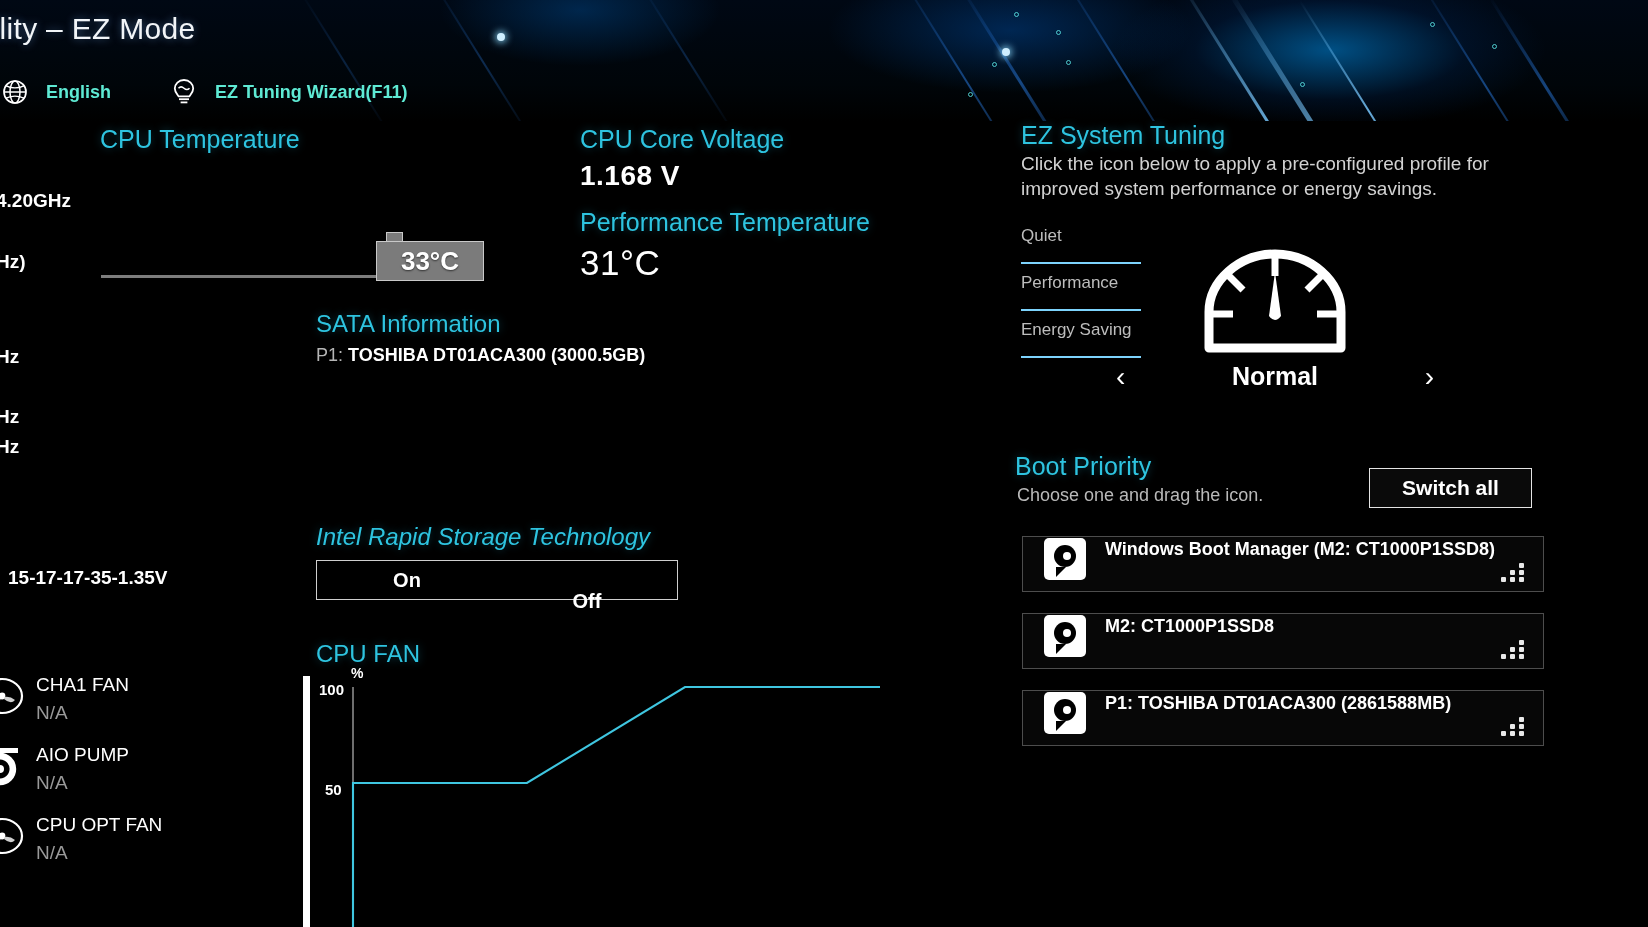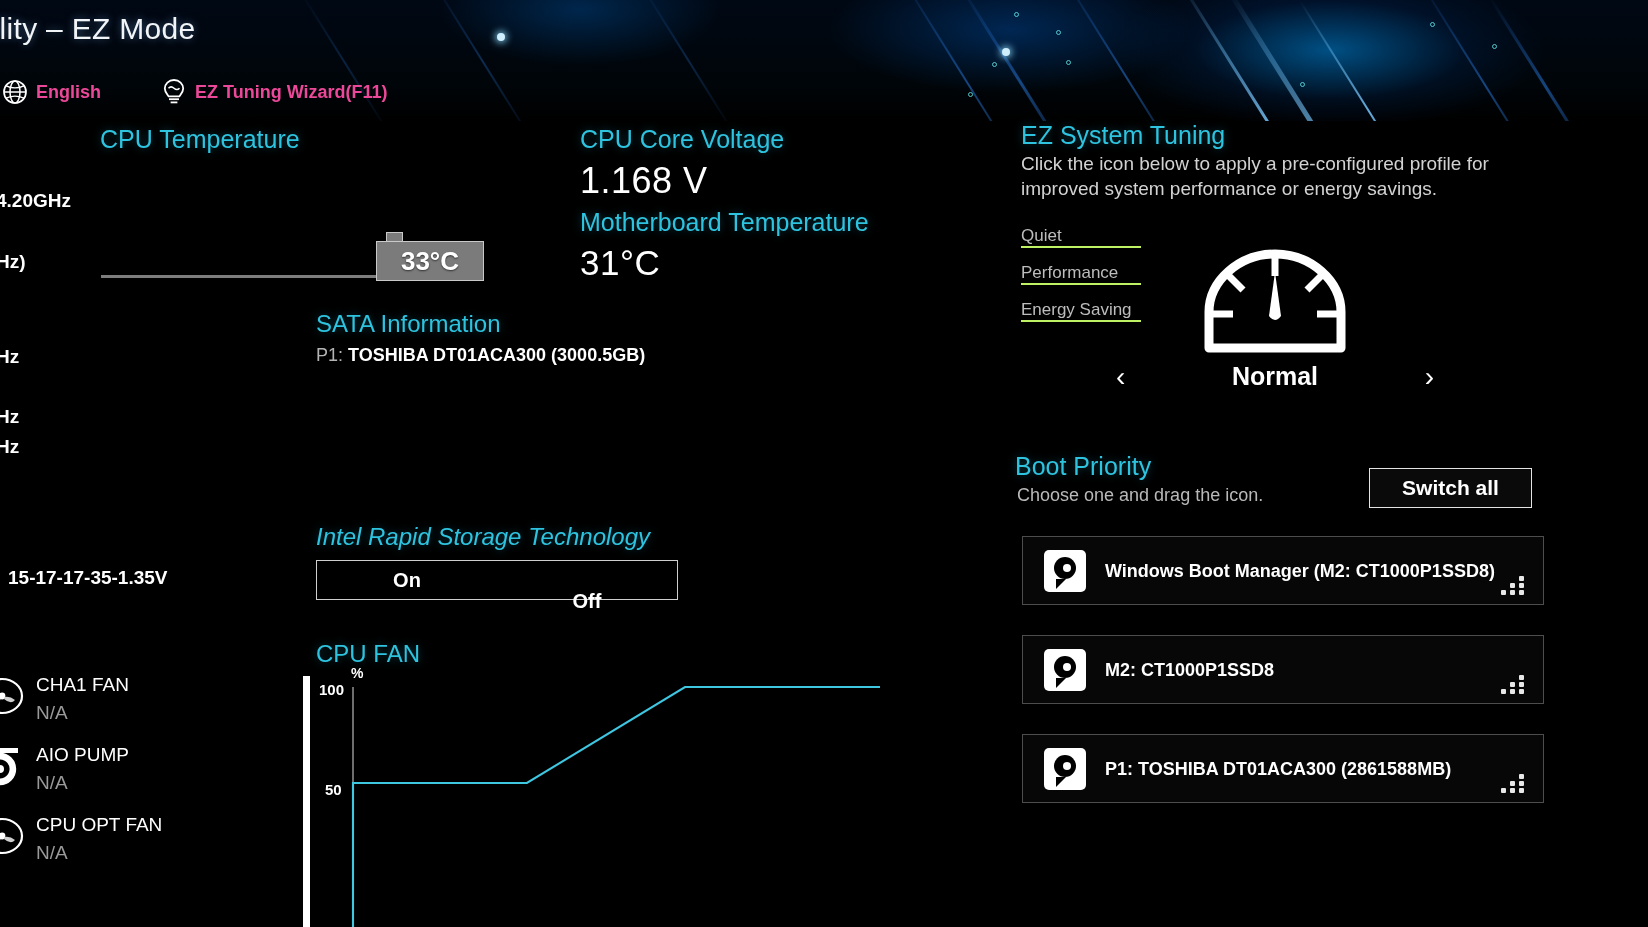--- a/index.html
+++ b/index.html
@@ -28,21 +28,21 @@
   .banner .bigdot { position: absolute; width: 8px; height: 8px; border-radius: 50%; background: #cfefff; box-shadow: 0 0 7px 2px rgba(140,220,255,.8); }
 
   .title {
     position: absolute; left: -16px; top: 12px;
     font-size: 30px; color: #f2f5f8; font-weight: 400; letter-spacing: .3px;
     text-shadow: 0 0 9px rgba(120,180,255,.45);
     white-space: nowrap;
   }
 
   .hdr-tools { position: absolute; left: 2px; top: 78px; display: flex; align-items: center; gap: 60px; }
-  .hdr-item { display: flex; align-items: center; gap: 8px; color: #ec4899; font-size: 18px; font-weight: bold; white-space: nowrap; }
+  .hdr-item { display: flex; align-items: center; gap: 18px; color: #5eead4; font-size: 18px; font-weight: bold; white-space: nowrap; }
   .hdr-item svg { display: block; }
 
   
   .cyan { color: #2ec4e0; text-shadow: 0 0 8px rgba(40,190,225,.35); }
 
   
   .lbl-cputemp { position: absolute; left: 100px; top: 125px; font-size: 25px; }
   .temp-track { position: absolute; left: 101px; top: 275px; width: 383px; height: 3px; background: #7d7d7d; }
   .temp-badge {
     position: absolute; left: 376px; top: 241px; width: 108px; height: 40px;
@@ -51,21 +51,21 @@
     display: flex; align-items: center; justify-content: center;
     text-shadow: 0 1px 2px rgba(0,0,0,.6);
   }
   .temp-nub { position: absolute; left: 386px; top: 232px; width: 17px; height: 10px; background: #7b7b7b; border: 1px solid #c9c9c9; border-bottom: none; }
 
   
   .clip-left { position: absolute; color: #ffffff; font-size: 19px; font-weight: bold; white-space: nowrap; }
 
   
   .lbl-corevolt { position: absolute; left: 580px; top: 125px; font-size: 25px; }
-  .val-corevolt { position: absolute; left: 580px; top: 160px; font-size: 36px; color: #fff; font-weight: 400; letter-spacing: .5px; }
+  .val-corevolt { position: absolute; left: 580px; top: 160px; font-size: 28px; color: #fff; font-weight: 700; letter-spacing: .5px; }
   .lbl-mbtemp { position: absolute; left: 580px; top: 208px; font-size: 25px; }
   .val-mbtemp  { position: absolute; left: 580px; top: 243px; font-size: 35px; color: #fff; font-weight: 300; letter-spacing: .5px; }
 
   
   .lbl-sata { position: absolute; left: 316px; top: 310px; font-size: 24px; }
   .row-sata { position: absolute; left: 316px; top: 345px; font-size: 18px; white-space: nowrap; }
   .row-sata .pfx { color: #b5b5b5; font-weight: normal; }
   .row-sata .nm  { color: #ffffff; font-weight: bold; }
 
   
@@ -85,40 +85,40 @@
   .fanlist { position: absolute; left: 0px; top: 672px; }
   .fan-row { position: relative; height: 70px; }
   .fan-row .ficon { position: absolute; left: -20px; top: 2px; width: 44px; height: 44px; }
   .fan-row .fname { position: absolute; left: 36px; top: 2px; font-size: 19px; color: #fff; white-space: nowrap; }
   .fan-row .fval  { position: absolute; left: 36px; top: 30px; font-size: 19px; color: #9a9a9a; }
 
   
   .lbl-eztune { position: absolute; left: 1021px; top: 121px; font-size: 25px; }
   .eztune-desc { position: absolute; left: 1021px; top: 151px; width: 520px; font-size: 19px; color: #d2d2d2; line-height: 25px; }
   .eztune-modes { position: absolute; left: 1021px; top: 226px; }
-  .eztune-mode { font-size: 17px; color: #bdbdbd; padding-bottom: 0; margin-bottom: 15px; width: 120px; border-bottom: 2px solid #bef264; }
+  .eztune-mode { font-size: 17px; color: #bdbdbd; padding-bottom: 16px; margin-bottom: 9px; width: 120px; border-bottom: 2px solid #7dd3fc; }
   .gauge { position: absolute; left: 1201px; top: 248px; width: 148px; height: 108px; }
   .gauge-nav { position: absolute; left: 1110px; top: 362px; width: 330px; display: flex; align-items: center; justify-content: space-between; }
   .gauge-nav .arw { color: #ffffff; font-size: 28px; line-height: 1; padding: 0 6px; }
   .gauge-nav .mode { color: #ffffff; font-size: 25px; font-weight: bold; }
 
   
   .lbl-boot { position: absolute; left: 1015px; top: 452px; font-size: 25px; }
   .boot-sub { position: absolute; left: 1017px; top: 485px; font-size: 18px; color: #b9b9b9; }
   .switch-all {
     position: absolute; left: 1369px; top: 468px; width: 163px; height: 40px;
     border: 1px solid #e4e4e4; background: #0a0a0a; color: #fff;
     font-size: 21px; font-weight: bold;
     display: flex; align-items: center; justify-content: center;
   }
   .boot-list { position: absolute; left: 1022px; top: 536px; width: 522px; }
   .boot-card {
-    position: relative; height: 69px; margin-bottom: 30px;
+    position: relative; height: 56px; margin-bottom: 21px;
     border: 1px solid #4d4d4d; background: #070707;
-    display: flex; align-items: center;
+    display: flex; 
   }
   .boot-card .hd { width: 44px; height: 44px; margin-left: 20px; flex: none; }
   .boot-card .btxt { margin-left: 18px; color: #ffffff; font-size: 18px; font-weight: bold; line-height: 24px; max-width: 400px; }
   .drag { position: absolute; right: 14px; bottom: 8px; width: 28px; height: 20px; }
   .drag i { position: absolute; width: 5px; height: 5px; background: #e8e8e8; border-radius: 1px; }
 </style>
 </head>
 <body>
 
 <div id="root">
@@ -182,21 +182,21 @@
 
   <div class="clip-left" style="left:-4px; top:190px;">4.20GHz</div>
   <div class="clip-left" style="left:-4px; top:251px;">Hz)</div>
   <div class="clip-left" style="left:-4px; top:346px;">Hz</div>
   <div class="clip-left" style="left:-4px; top:406px;">Hz</div>
   <div class="clip-left" style="left:-4px; top:436px;">Hz</div>
   <div class="clip-left" style="left:8px; top:567px;">15-17-17-35-1.35V</div>
 
   <div class="lbl-corevolt cyan">CPU Core Voltage</div>
   <div class="val-corevolt">1.168 V</div>
-  <div class="lbl-mbtemp cyan">Motherboard Temperature</div>
+  <div class="lbl-mbtemp cyan">Performance Temperature</div>
   <div class="val-mbtemp">31°C</div>
 
   <div class="lbl-sata cyan">SATA Information</div>
   <div class="row-sata">
     <span class="pfx">P1:</span>
     <span class="nm">TOSHIBA DT01ACA300 (3000.5GB)</span>
   </div>
 
   <div class="lbl-irst cyan">Intel Rapid Storage Technology</div>
   <div class="irst-toggle">

